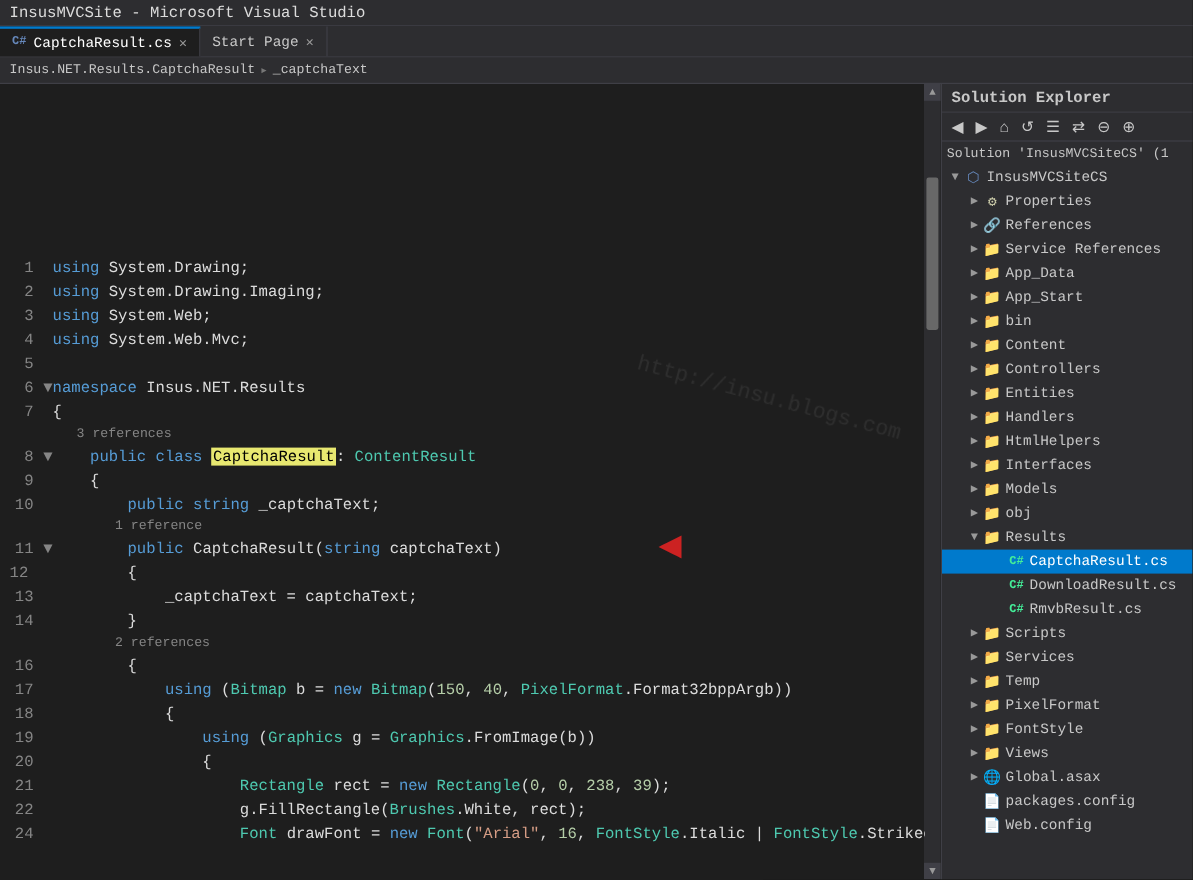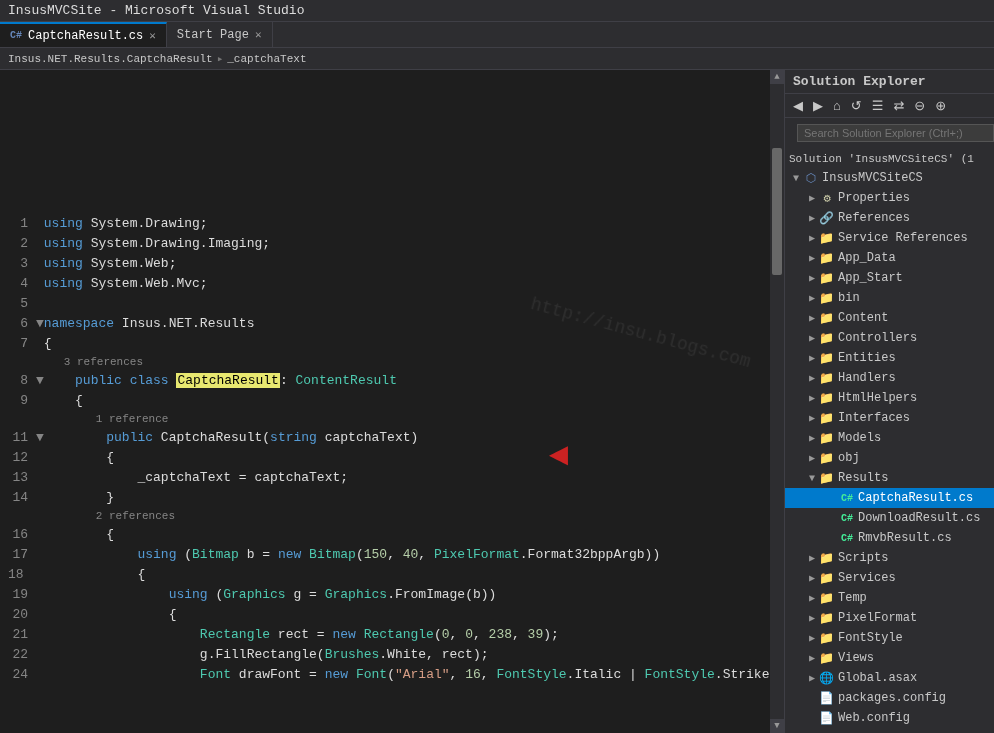--- a/index.html
+++ b/index.html
@@ -147,38 +147,43 @@
           </div>
 
           
           <div style="display:table-row;">
             <div style="display:table-cell; color:#858585; text-align:right; padding-right:8px; user-select:none;">9</div>
             <div style="display:table-cell;"></div>
             <div style="display:table-cell; white-space:pre;">    {</div>
           </div>
 
           
+          <div style="display:table-row;">
+            <div style="display:table-cell; color:#858585; text-align:right; padding-right:8px; user-select:none;">10</div>
+            <div style="display:table-cell;"></div>
+            <div style="display:table-cell; white-space:pre;">        <span style="color:#569cd6;">public</span> <span style="color:#569cd6;">string</span> _captchaText;</div>
+          </div>
 
           
           <div style="display:table-row; height:16px;">
             <div style="display:table-cell;"></div>
             <div style="display:table-cell;"></div>
             <div style="display:table-cell; color:#858585; font-size:11px; padding-left:52px;">1 reference</div>
           </div>
 
           
           <div style="display:table-row;">
             <div style="display:table-cell; color:#858585; text-align:right; padding-right:8px; user-select:none;">11</div>
             <div style="display:table-cell; width:14px; color:#858585; text-align:center; cursor:pointer;">▼</div>
             <div style="display:table-cell; white-space:pre;">        <span style="color:#569cd6;">public</span> CaptchaResult(<span style="color:#569cd6;">string</span> captchaText)</div>
           </div>
 
           
           <div style="display:table-row;">
-            <div style="display:table-cell; color:#858585; text-align:right; padding-right:8px; user-select:none;">12</div>
+            <div style="display:table-cell; color:#858585; padding-right:8px; user-select:none;">12</div>
             <div style="display:table-cell;"></div>
             <div style="display:table-cell; white-space:pre;">        {</div>
           </div>
 
           
           <div style="display:table-row;">
             <div style="display:table-cell; color:#858585; text-align:right; padding-right:8px; user-select:none;">13</div>
             <div style="display:table-cell;"></div>
             <div style="display:table-cell; white-space:pre;">            _captchaText = captchaText;</div>
           </div>
@@ -208,21 +213,21 @@
 
           
           <div style="display:table-row;">
             <div style="display:table-cell; color:#858585; text-align:right; padding-right:8px; user-select:none;">17</div>
             <div style="display:table-cell;"></div>
             <div style="display:table-cell; white-space:pre;">            <span style="color:#569cd6;">using</span> (<span style="color:#4ec9b0;">Bitmap</span> b = <span style="color:#569cd6;">new</span> <span style="color:#4ec9b0;">Bitmap</span>(<span style="color:#b5cea8;">150</span>, <span style="color:#b5cea8;">40</span>, <span style="color:#4ec9b0;">PixelFormat</span>.Format32bppArgb))</div>
           </div>
 
           
           <div style="display:table-row;">
-            <div style="display:table-cell; color:#858585; padding-right:8px; user-select:none;">18</div>
+            <div style="display:table-cell; color:#858585; text-align:right; padding-right:8px; user-select:none;">18</div>
             <div style="display:table-cell;"></div>
             <div style="display:table-cell; white-space:pre;">            {</div>
           </div>
 
           
           <div style="display:table-row;">
             <div style="display:table-cell; color:#858585; text-align:right; padding-right:8px; user-select:none;">19</div>
             <div style="display:table-cell;"></div>
             <div style="display:table-cell; white-space:pre;">                <span style="color:#569cd6;">using</span> (<span style="color:#4ec9b0;">Graphics</span> g = <span style="color:#4ec9b0;">Graphics</span>.FromImage(b))</div>
           </div>
@@ -328,23 +333,20 @@
     <div class="se-toolbar">
       <button class="se-toolbar-btn">◀</button>
       <button class="se-toolbar-btn">▶</button>
       <button class="se-toolbar-btn">⌂</button>
       <button class="se-toolbar-btn">↺</button>
       <button class="se-toolbar-btn">☰</button>
       <button class="se-toolbar-btn">⇄</button>
       <button class="se-toolbar-btn">⊖</button>
       <button class="se-toolbar-btn">⊕</button>
     </div>
-    <div style="padding:2px 6px;">
-      <input class="se-search" type="text" placeholder="Search Solution Explorer (Ctrl+;)" style="">
-    </div>
 
     <div class="se-tree">
 
       <div style="display:flex; align-items:center; height:18px; padding:0 4px; color:#c8c8c8; font-size:11px;">
         <span>Solution 'InsusMVCSiteCS' (1</span>
       </div>
 
       <div class="se-item" style="padding-left:4px;">
         <span style="width:14px; display:inline-block; text-align:center; color:#999; font-size:10px;">▼</span>
         <span style="width:16px; text-align:center; margin-right:3px; color:#68b;">⬡</span>

